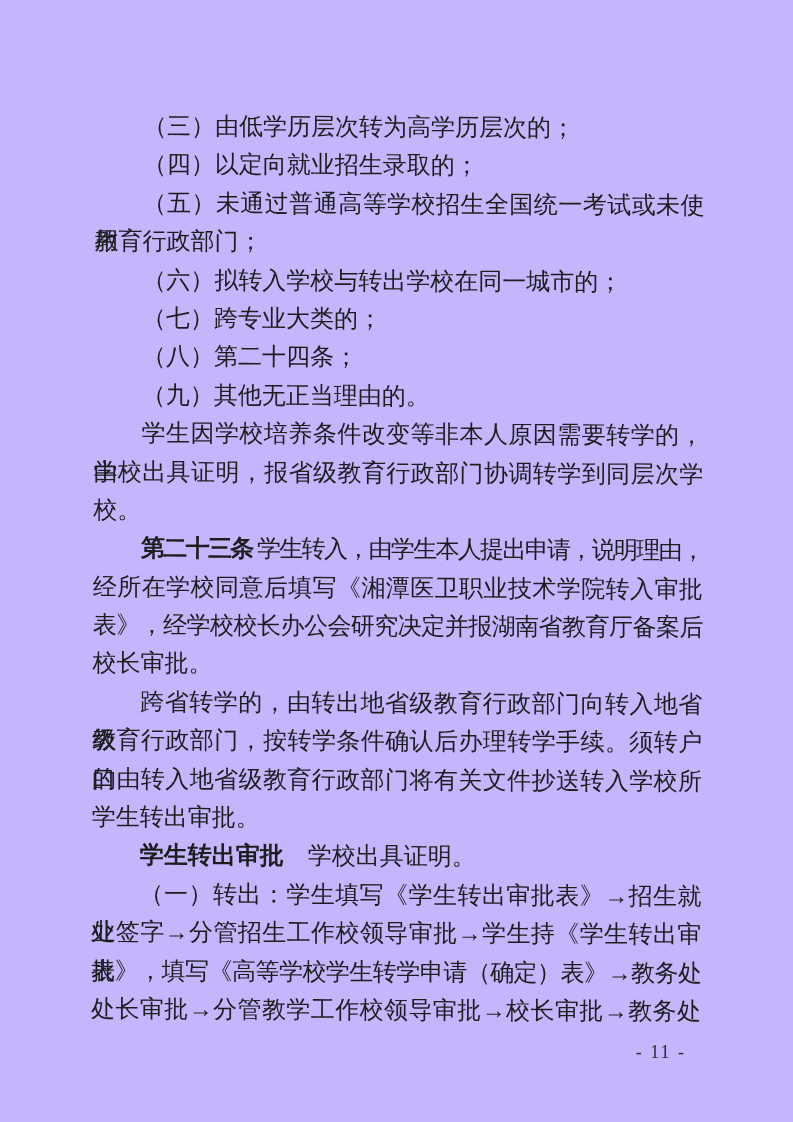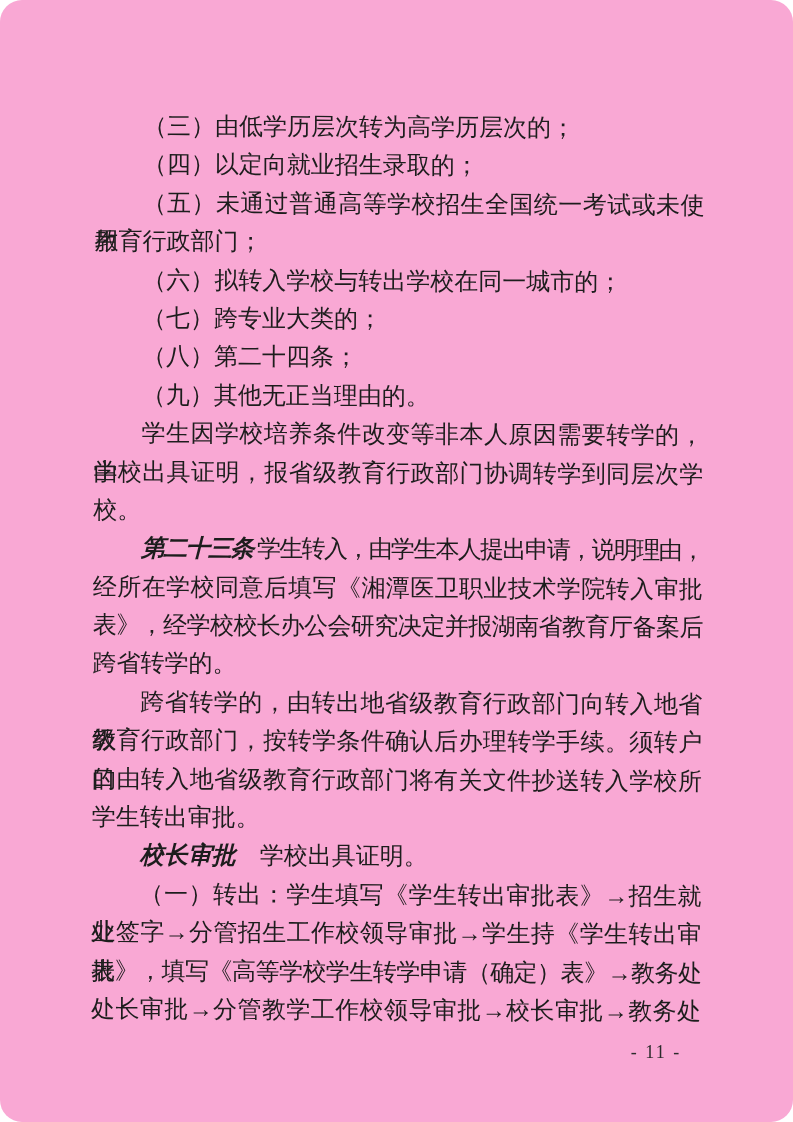--- a/index.html
+++ b/index.html
@@ -9,24 +9,23 @@
   }
   body {
     width: 793px;
     height: 1122px;
     position: relative;
     overflow: hidden;
   }
   .sheet {
     position: absolute;
     inset: 0;
-    background: #f9a8d4;
+    background: #c4b5fd;
     font-family: "Liberation Serif", "DejaVu Serif", serif;
     color: #1d1d1d;
-    border-radius: 22px;
   }
   .textblock {
     position: absolute;
     left: 95px;
     top: 108px;
     width: 610px;
     transform: rotate(0.25deg);
     transform-origin: 50% 0;
   }
   .line {
@@ -35,32 +34,32 @@
     font-size: 24px;
     text-align: justify;
     text-align-last: left;
     white-space: normal;
     overflow: visible;
   }
   .line.indent { text-indent: 48px; }
   .line.fill   { text-align-last: justify; }
   .line.tight  { letter-spacing: -0.7px; }
   .line.tight2 { letter-spacing: -1.9px; }
-  .seg-bold { font-weight: 700; font-style: italic; }
+  .seg-bold { font-weight: 700; }
   .pagenum {
     position: absolute;
     left: 626px;
     top: 1039px;
     width: 60px;
     font-size: 18px;
     line-height: 26px;
     letter-spacing: 2px;
     color: #2b2b2b;
     font-family: "Liberation Serif", "DejaVu Serif", serif;
-    text-align: center;
+    text-align: right;
     white-space: nowrap;
   }
 </style>
 </head>
 <body>
 
 <div class="sheet">
   <div class="textblock" id="lines">
       <div class="line indent"><span class="seg">（三）由低学历层次转为高学历层次的；</span></div>
       <div class="line indent"><span class="seg">（四）以定向就业招生录取的；</span></div>
@@ -69,25 +68,25 @@
       <div class="line indent"><span class="seg">（六）拟转入学校与转出学校在同一城市的；</span></div>
       <div class="line indent"><span class="seg">（七）跨专业大类的；</span></div>
       <div class="line indent"><span class="seg">（八）第二十四条；</span></div>
       <div class="line indent"><span class="seg">（九）其他无正当理由的。</span></div>
       <div class="line indent fill"><span class="seg">学生因学校培养条件改变等非本人原因需要转学的，由</span></div>
       <div class="line fill"><span class="seg">学校出具证明，报省级教育行政部门协调转学到同层次学</span></div>
       <div class="line"><span class="seg">校。</span></div>
       <div class="line indent fill tight2"><span class="seg-bold">第二十三条</span><span class="seg"> 学生转入，由学生本人提出申请，说明理由，</span></div>
       <div class="line fill"><span class="seg">经所在学校同意后填写《湘潭医卫职业技术学院转入审批</span></div>
       <div class="line fill tight"><span class="seg">表》，经学校校长办公会研究决定并报湖南省教育厅备案后</span></div>
-      <div class="line"><span class="seg">跨省转学的。</span></div>
+      <div class="line"><span class="seg">校长审批。</span></div>
       <div class="line indent fill"><span class="seg">跨省转学的，由转出地省级教育行政部门向转入地省级</span></div>
       <div class="line fill"><span class="seg">教育行政部门，按转学条件确认后办理转学手续。须转户口</span></div>
       <div class="line fill"><span class="seg">的由转入地省级教育行政部门将有关文件抄送转入学校所</span></div>
       <div class="line"><span class="seg">学生转出审批。</span></div>
-      <div class="line indent"><span class="seg-bold">校长审批</span><span class="seg">　学校出具证明。</span></div>
+      <div class="line indent"><span class="seg-bold">学生转出审批</span><span class="seg">　学校出具证明。</span></div>
       <div class="line indent fill"><span class="seg">（一）转出：学生填写《学生转出审批表》→招生就业</span></div>
       <div class="line fill"><span class="seg">处签字→分管招生工作校领导审批→学生持《学生转出审批</span></div>
       <div class="line fill tight"><span class="seg">表》，填写《高等学校学生转学申请（确定）表》→教务处</span></div>
       <div class="line fill"><span class="seg">处长审批→分管教学工作校领导审批→校长审批→教务处</span></div>
     </div>
   <div class="pagenum">- 11 -</div>
 </div>
 
 </body></html>

